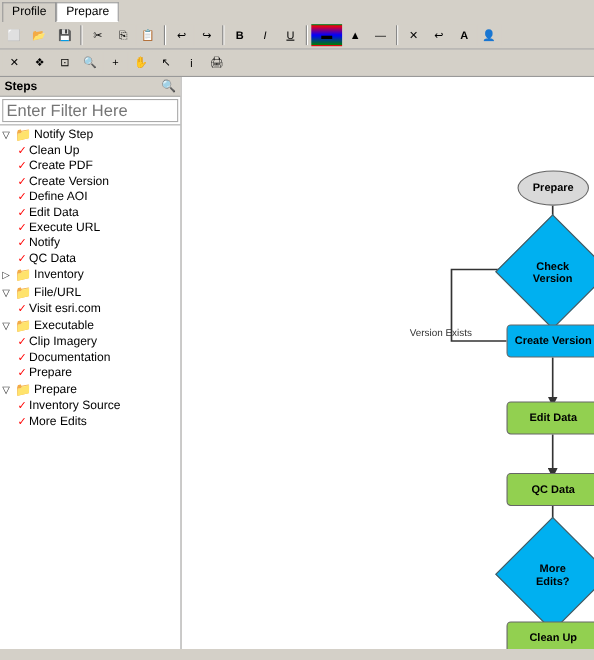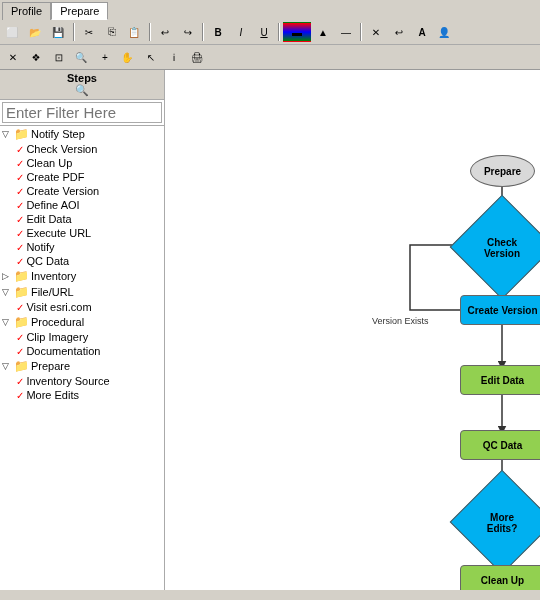--- a/index.html
+++ b/index.html
@@ -15,21 +15,21 @@
     .toolbar { display: flex; align-items: center; padding: 2px 2px; gap: 1px; flex-wrap: wrap; }
     .toolbar-btn { width: 22px; height: 20px; background: #d4d0c8; border: 1px solid transparent; cursor: pointer; display: flex; align-items: center; justify-content: center; font-size: 10px; }
     .toolbar-sep { width: 2px; height: 18px; border-left: 1px solid #888; border-right: 1px solid #fff; margin: 0 2px; }
     .toolbar2 { display: flex; align-items: center; padding: 2px 2px; gap: 1px; border-top: 1px solid #aaa; }
     
     
     .main-layout { display: flex; height: calc(600px - 80px); }
     
     
     .left-panel { width: 165px; border-right: 1px solid #aaa; background: #fff; display: flex; flex-direction: column; }
-    .steps-header { background: #d4d0c8; padding: 2px 4px; font-weight: bold; font-size: 11px; display: flex; align-items: center; justify-content: space-between; border-bottom: 1px solid #aaa; flex-direction: column; }
+    .steps-header { background: #d4d0c8; padding: 2px 4px; font-weight: bold; font-size: 11px; display: flex; align-items: center; justify-content: space-between; border-bottom: 1px solid #aaa; }
     .filter-box { padding: 2px; border-bottom: 1px solid #aaa; }
     .filter-input { width: 100%; border: 1px solid #aaa; padding: 1px 3px; font-size: 15px; color: #999; }
     .tree-container { overflow-y: auto; flex: 1; }
     .tree-item { padding: 1px 2px; cursor: pointer; white-space: nowrap; }
     .tree-group { display: flex; align-items: center; gap: 2px; padding: 1px 2px; cursor: pointer; }
     .tree-children { padding-left: 14px; }
     .folder-icon { color: #d4a017; font-size: 12px; }
     .check-icon { color: red; font-size: 10px; margin-right: 2px; }
     .expand-icon { font-size: 9px; color: #333; width: 10px; }
     
@@ -107,21 +107,20 @@
       <input class="filter-input" type="text" placeholder="Enter Filter Here" style="">
     </div>
     <div class="tree-container">
 
       <div class="tree-group">
         <span class="expand-icon">▽</span>
         <span class="folder-icon">📁</span>
         <span>Notify Step</span>
       </div>
       <div class="tree-children">
-        <div class="tree-item"><span class="check-icon">✓</span>Check Version</div>
         <div class="tree-item"><span class="check-icon">✓</span>Clean Up</div>
         <div class="tree-item"><span class="check-icon">✓</span>Create PDF</div>
         <div class="tree-item"><span class="check-icon">✓</span>Create Version</div>
         <div class="tree-item"><span class="check-icon">✓</span>Define AOI</div>
         <div class="tree-item"><span class="check-icon">✓</span>Edit Data</div>
         <div class="tree-item"><span class="check-icon">✓</span>Execute URL</div>
         <div class="tree-item"><span class="check-icon">✓</span>Notify</div>
         <div class="tree-item"><span class="check-icon">✓</span>QC Data</div>
       </div>
 
@@ -136,25 +135,26 @@
         <span class="folder-icon">📁</span>
         <span>File/URL</span>
       </div>
       <div class="tree-children">
         <div class="tree-item"><span class="check-icon">✓</span>Visit esri.com</div>
       </div>
 
       <div class="tree-group">
         <span class="expand-icon">▽</span>
         <span class="folder-icon">📁</span>
-        <span>Procedural</span>
+        <span>Executable</span>
       </div>
       <div class="tree-children">
         <div class="tree-item"><span class="check-icon">✓</span>Clip Imagery</div>
         <div class="tree-item"><span class="check-icon">✓</span>Documentation</div>
+        <div class="tree-item"><span class="check-icon">✓</span>Prepare</div>
       </div>
 
       <div class="tree-group">
         <span class="expand-icon">▽</span>
         <span class="folder-icon">📁</span>
         <span>Prepare</span>
       </div>
       <div class="tree-children">
         <div class="tree-item"><span class="check-icon">✓</span>Inventory Source</div>
         <div class="tree-item"><span class="check-icon">✓</span>More Edits</div>
@@ -214,17 +214,17 @@
       </div>
 
       <div style="position:absolute; left:300px; top:415px; width:74px; height:74px; background:#00b0f0; transform:rotate(45deg); border:1px solid #555;">
         <div style="transform:rotate(-45deg); width:74px; height:74px; display:flex; align-items:center; justify-content:center; font-size:10px; font-weight:bold; text-align:center; position:absolute; top:0; left:0;">More<br>Edits?</div>
       </div>
 
       <div class="flow-shape rect-green" style="left:295px; top:495px; width:85px; height:30px;">
         <span>Clean Up</span>
       </div>
 
-      <div class="label-small" style="left:207px; top:246px;">Version Exists</div>
+      <div class="label-small" style="left:207px; top:227px;">Version Exists</div>
 
     </div>
   </div>
 </div>
 
 </body></html>

